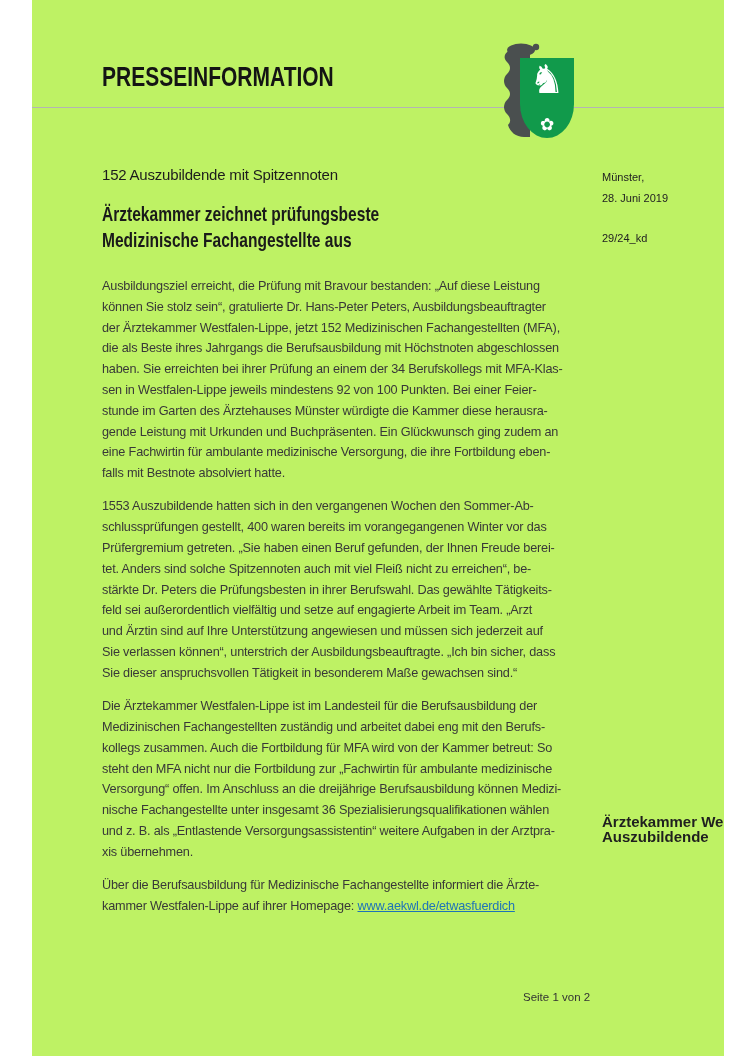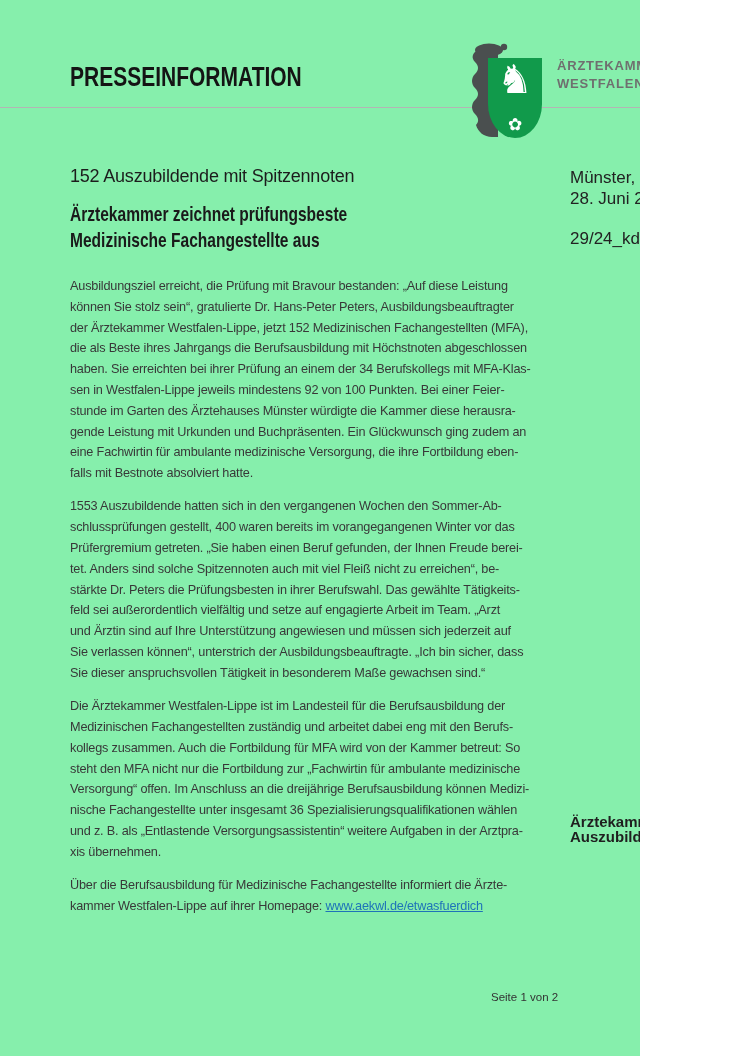--- a/index.html
+++ b/index.html
@@ -1,22 +1,23 @@
 <!DOCTYPE html>
 <html lang="de"><head>
 <meta charset="utf-8">
 <style>
   html, body { margin: 0; padding: 0; background: #ffffff; }
   .page {
     position: relative;
-    width: 640px;
+    width: 692px;
     height: 1056px;
-    background: #86efac;
+    background: #bef264;
     font-family: "Liberation Sans", sans-serif;
     overflow: hidden;
+    margin-left: 32px;
   }
   
   .masthead-title {
     position: absolute;
     left: 70px;
     top: 61px;
     font-size: 28px;
     font-weight: bold;
     color: #141414;
     letter-spacing: 0;
@@ -67,41 +68,41 @@
     font-weight: bold;
     letter-spacing: 0.8px;
     line-height: 18px;
     color: #6f6f6f;
     white-space: nowrap;
   }
   
   .kicker {
     position: absolute;
     left: 70px; top: 166px;
-    font-size: 18px;
+    font-size: 15px;
     letter-spacing: -0.2px;
     color: #1c1c1c;
     white-space: nowrap;
   }
   .headline {
     position: absolute;
     left: 70px; top: 201px;
     font-size: 21px;
     font-weight: bold;
     line-height: 26px;
     color: #1a1a1a;
     transform: scaleX(0.74);
     transform-origin: 0 0;
     white-space: nowrap;
   }
   
   .meta {
     position: absolute;
     left: 570px; top: 167px;
-    font-size: 17px;
+    font-size: 11px;
     line-height: 21px;
     color: #222222;
     white-space: nowrap;
   }
   .meta .reference { margin-top: 19px; }
   
   .body {
     position: absolute;
     left: 70px; top: 276px;
     width: 520px;
@@ -148,24 +149,20 @@
   <div class="staff-wrap">
     <svg width="40" height="96" viewBox="0 0 40 96" aria-hidden="true">
       <ellipse cx="21" cy="7" rx="14" ry="6.5" fill="#4a4f4f"></ellipse>
       <circle cx="36" cy="4" r="3.2" fill="#4a4f4f"></circle>
       <path d="M10 7 C4 10 3 15 7 19 C11 23 11 27 7 31 C3 35 3 41 7 45 C11 49 11 53 7 57 C3 61 3 67 7 71 C11 75 11 79 8 82 C10 89 16 94 24 94 L30 94 L30 7 Z" fill="#4a4f4f"></path>
     </svg>
   </div>
   <div class="shield" id="shield" style="background: rgb(17, 154, 75);">
     <span class="horse-glyph">♞</span>
     <span class="rose-glyph">✿</span>
-  </div>
-  <div class="org-name">
-    <div>ÄRZTEKAMMER</div>
-    <div>WESTFALEN–LIPPE</div>
   </div>
 
   <div class="kicker">152 Auszubildende mit Spitzennoten</div>
   <div class="headline">
     <div>Ärztekammer zeichnet prüfungsbeste</div>
     <div>Medizinische Fachangestellte aus</div>
   </div>
 
   <div class="meta">
     <div>Münster,</div>

